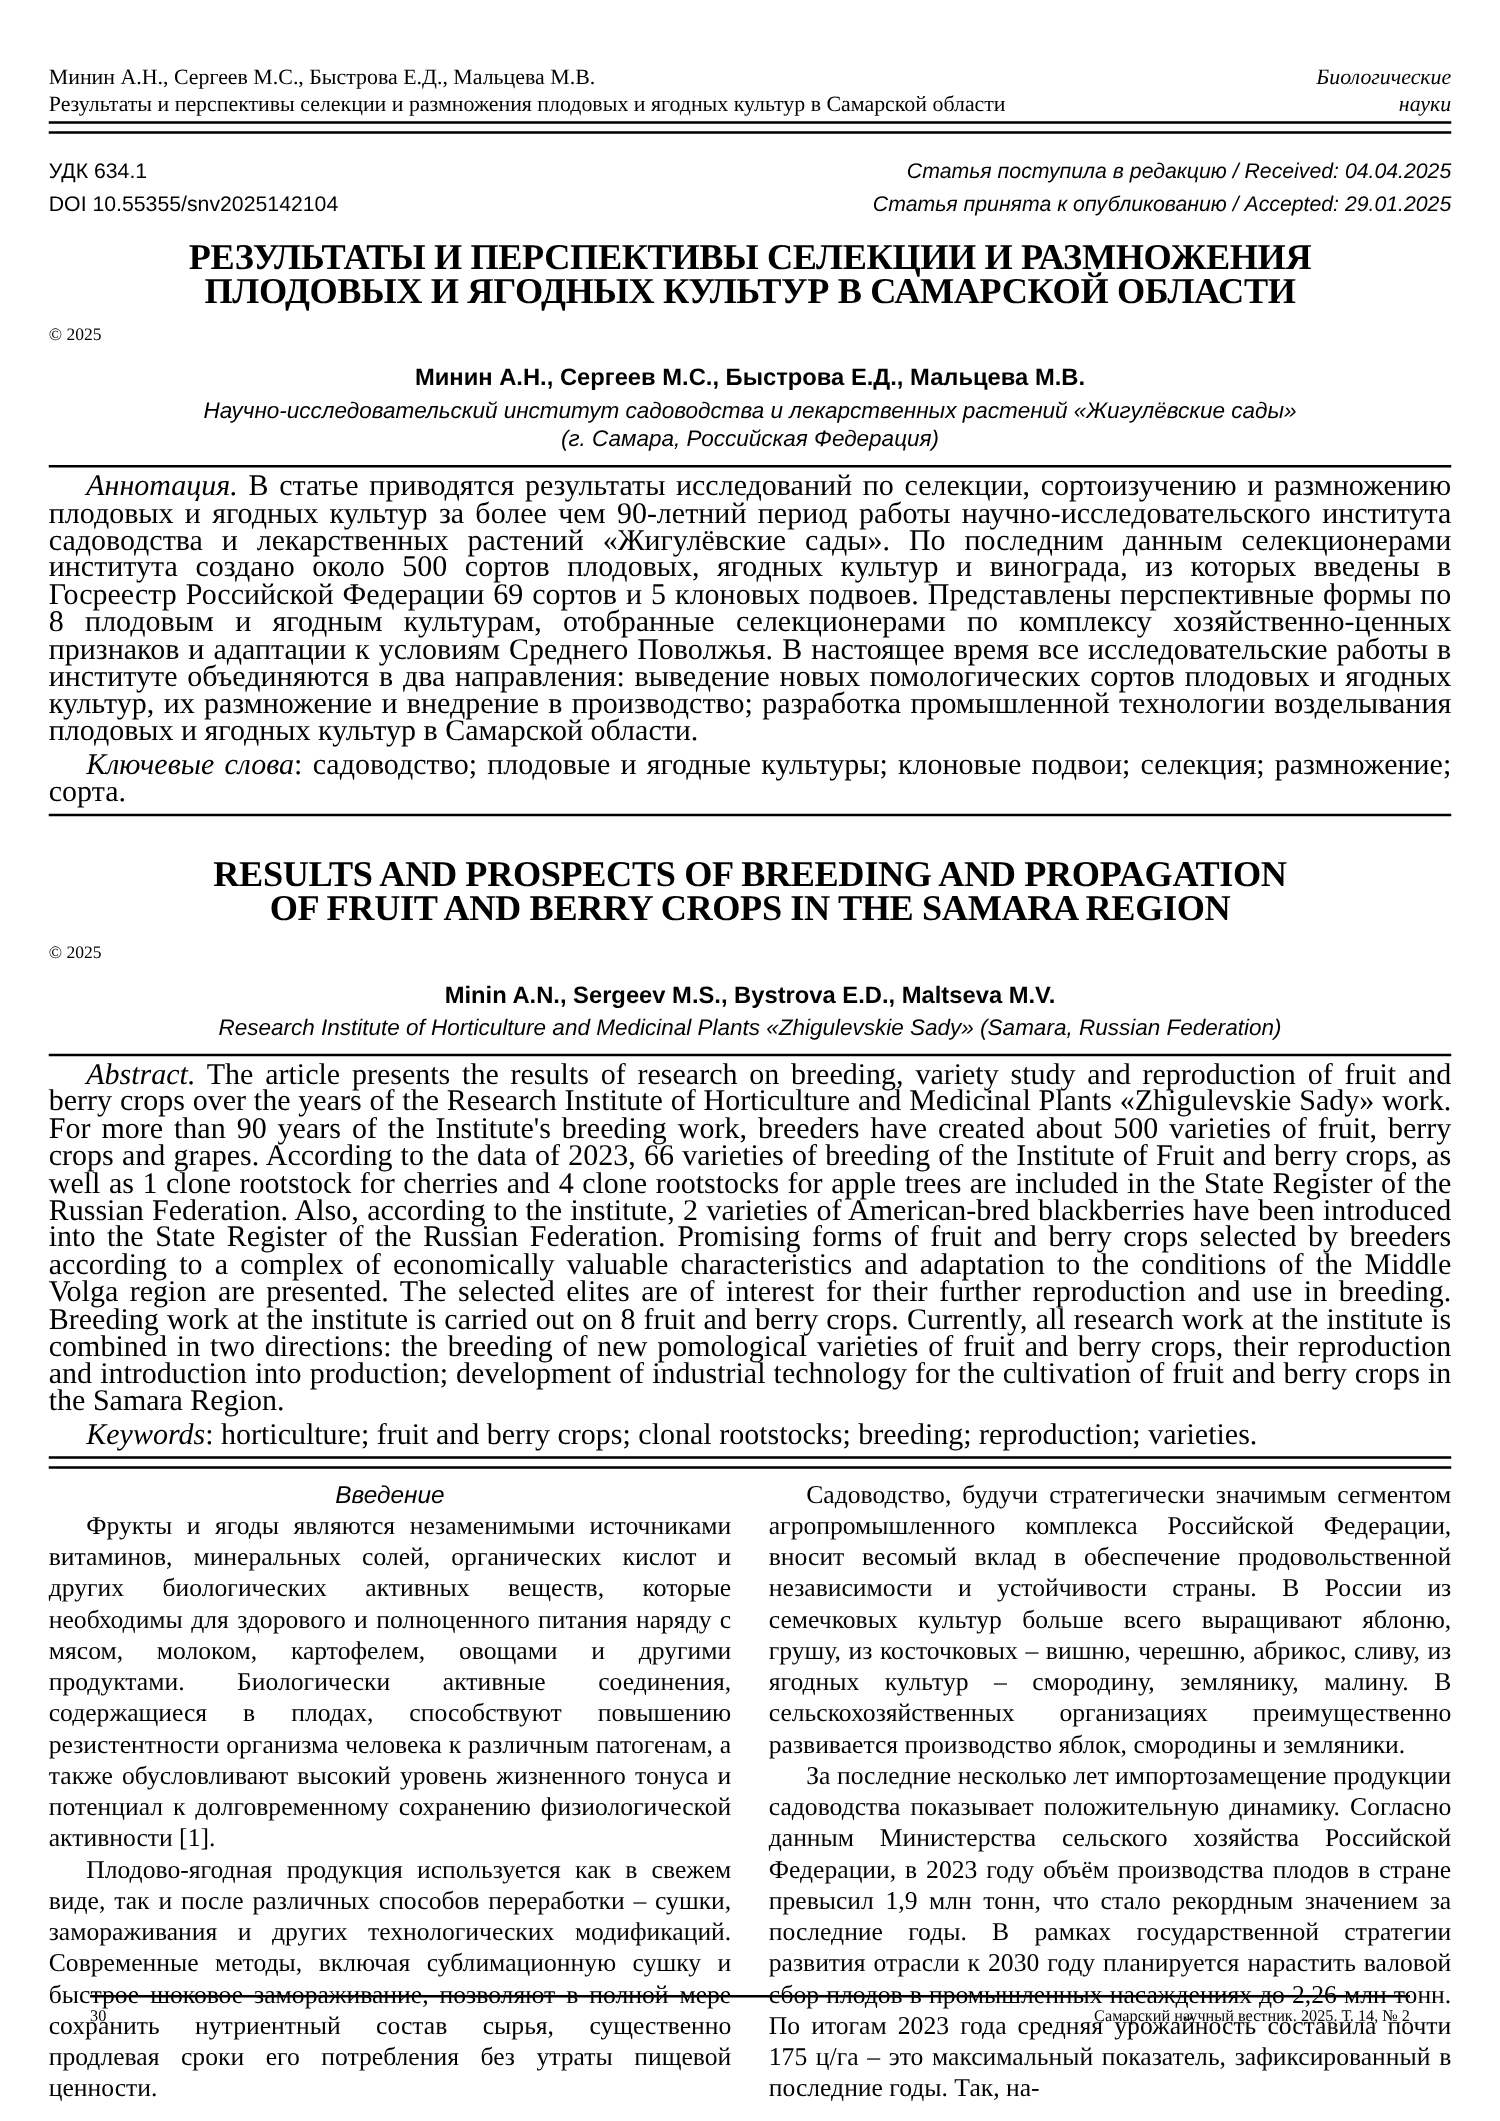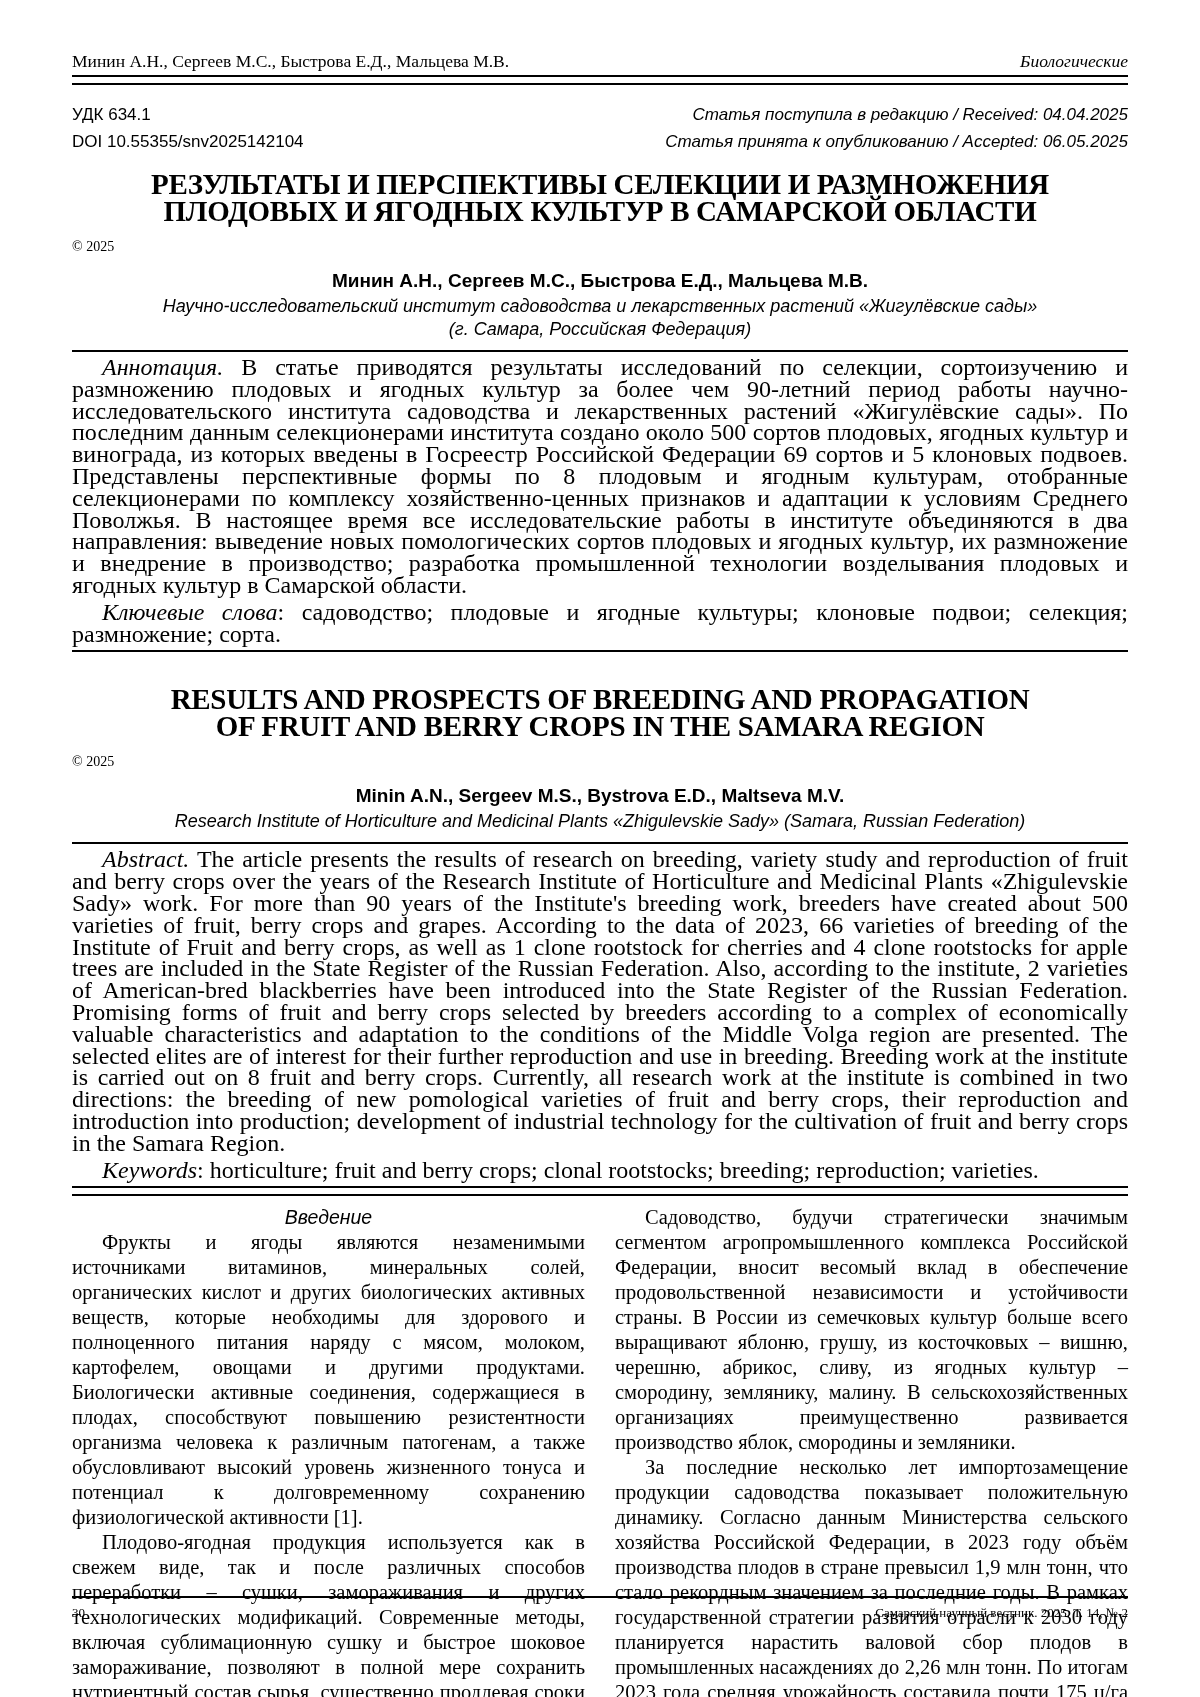--- a/index.html
+++ b/index.html
@@ -1,18 +1,18 @@
 <!DOCTYPE html>
 <html lang="ru"><head>
 <meta charset="utf-8">
 <style>
   html,body{margin:0;padding:0;background:#e8e8e8;}
   .page{
     width:1200px;height:1697px;margin:0 auto;background:#ffffff;color:#000;
-    box-sizing:border-box;padding:50px 72px 0;position:relative;overflow:hidden;
+    box-sizing:border-box;padding:50px 39px 0;position:relative;overflow:hidden;
     font-family:"Liberation Serif",serif;
   }
   
   .rule{border-top:2.5px solid #000;}
   .rule-double{height:6px;border-top:2px solid #000;border-bottom:2px solid #000;}
   
   .rh-row{display:flex;justify-content:space-between;align-items:baseline;line-height:22px;font-size:17.5px;}
   .rh-left{white-space:nowrap;}
   .rh-right{font-style:italic;white-space:nowrap;}
   .running-head .rule-double{margin-top:3px;}
@@ -42,31 +42,35 @@
 </head>
 <body>
 
 <div class="page">
 
   <header class="running-head">
     <div class="rh-row">
       <span class="rh-left">Минин А.Н., Сергеев М.С., Быстрова Е.Д., Мальцева М.В.</span>
       <span class="rh-right">Биологические</span>
     </div>
+    <div class="rh-row">
+      <span class="rh-left">Результаты и перспективы селекции и размножения плодовых и ягодных культур в Самарской области</span>
+      <span class="rh-right">науки</span>
+    </div>
     <div class="rule-double"></div>
   </header>
 
   <section class="meta">
     <div class="meta-row">
       <span>УДК 634.1</span>
       <span class="meta-right">Статья поступила в редакцию / Received: 04.04.2025</span>
     </div>
     <div class="meta-row">
       <span>DOI 10.55355/snv2025142104</span>
-      <span class="meta-right">Статья принята к опубликованию / Accepted: 06.05.2025</span>
+      <span class="meta-right">Статья принята к опубликованию / Accepted: 29.01.2025</span>
     </div>
   </section>
 
   <h1 class="title"><span>РЕЗУЛЬТАТЫ И ПЕРСПЕКТИВЫ СЕЛЕКЦИИ И РАЗМНОЖЕНИЯ</span><br><span>ПЛОДОВЫХ И ЯГОДНЫХ КУЛЬТУР В САМАРСКОЙ ОБЛАСТИ</span></h1>
 
   <div class="copyright">© 2025</div>
   <div class="authors">Минин А.Н., Сергеев М.С., Быстрова Е.Д., Мальцева М.В.</div>
   <div class="affiliation"><span>Научно-исследовательский институт садоводства и лекарственных растений «Жигулёвские сады»</span><br><span>(г. Самара, Российская Федерация)</span></div>
 
   <div class="rule sect-rule"></div>

